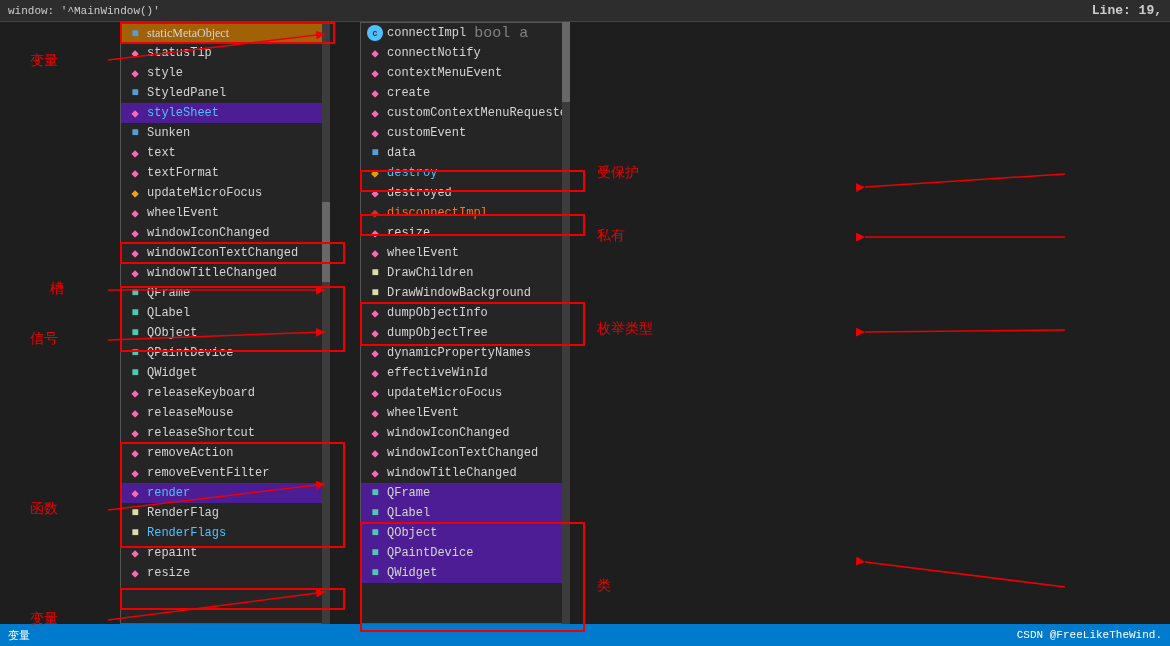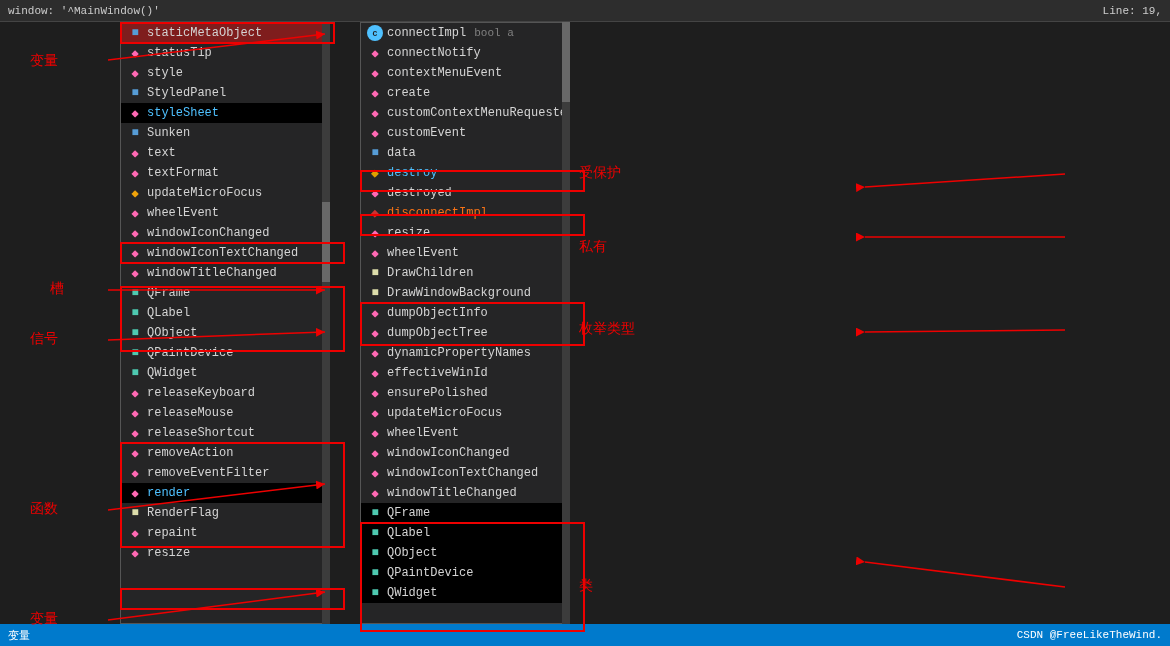--- a/index.html
+++ b/index.html
@@ -25,21 +25,22 @@
       color: #ccc;
       border-bottom: 1px solid #444;
       gap: 39px;
     }
     .top-bar-title {
       flex: 1;
       color: #ccc;
     }
     .top-bar-line {
       color: #ccc;
-      font-size: 11px;
+      font-size: 13px;
+      font-weight: bold;
     }
 
     
     .bottom-bar {
       position: absolute;
       bottom: 0;
       left: 0;
       right: 0;
       height: 22px;
       background: #007acc;
@@ -87,24 +88,25 @@
     .ac-item {
       display: flex;
       align-items: center;
       padding: 1px 6px;
       cursor: pointer;
       white-space: nowrap;
       font-size: 12px;
       height: 20px;
     }
     .ac-item.selected {
-      background: #7f1d1d;
+      background: #a16207;
+      font-family: Liberation Serif, serif;
     }
     .ac-item.highlighted {
-      background: #000000;
+      background: #4c1d95;
     }
 
     .ac-icon {
       width: 16px;
       height: 16px;
       border-radius: 2px;
       margin-right: 4px;
       flex-shrink: 0;
       display: flex;
       align-items: center;
@@ -337,20 +339,24 @@
       </div>
       <div class="ac-item highlighted">
         <span class="ac-icon diamond pink"></span>
         <span class="ac-text" style="color:#4fc1ff;">render</span>
       </div>
       <div class="ac-item">
         <span class="ac-icon square yellow"></span>
         <span class="ac-text">RenderFlag</span>
       </div>
       <div class="ac-item">
+        <span class="ac-icon square yellow"></span>
+        <span class="ac-text" style="color:#4fc1ff;">RenderFlags</span>
+      </div>
+      <div class="ac-item">
         <span class="ac-icon diamond pink"></span>
         <span class="ac-text">repaint</span>
       </div>
       <div class="ac-item">
         <span class="ac-icon diamond pink"></span>
         <span class="ac-text">resize</span>
       </div>
     </div>
 
     <div class="scrollbar-track" style="position:absolute; right:0; top:0; height:602px; width:8px;">
@@ -367,21 +373,21 @@
     <div class="red-box" style="top:192px; left:0px; width:225px; height:22px;"></div>
 
     <div class="red-box" style="top:280px; left:0px; width:225px; height:44px;"></div>
 
     <div class="red-box" style="top:500px; left:0px; width:225px; height:110px;"></div>
 
     <div class="autocomplete-panel" style="height:602px;">
       <div class="ac-item">
         <span class="ac-icon" style="background:#4fc1ff; border-radius:50%; color:#1e1e1e; font-size:8px; font-weight:bold;">C</span>
         <span class="ac-text">connectImpl</span>
-        <span class="ac-text" style="color:#808080; margin-left:8px; font-size:11px;">bool a</span>
+        <span class="ac-text" style="color:#808080; margin-left:8px; font-size:15px;">bool a</span>
       </div>
       <div class="ac-item">
         <span class="ac-icon diamond pink"></span>
         <span class="ac-text">connectNotify</span>
       </div>
       <div class="ac-item">
         <span class="ac-icon diamond pink"></span>
         <span class="ac-text">contextMenuEvent</span>
       </div>
       <div class="ac-item">
@@ -440,24 +446,20 @@
         <span class="ac-icon diamond pink"></span>
         <span class="ac-text">dumpObjectTree</span>
       </div>
       <div class="ac-item">
         <span class="ac-icon diamond pink"></span>
         <span class="ac-text">dynamicPropertyNames</span>
       </div>
       <div class="ac-item">
         <span class="ac-icon diamond pink"></span>
         <span class="ac-text">effectiveWinId</span>
-      </div>
-      <div class="ac-item">
-        <span class="ac-icon diamond pink"></span>
-        <span class="ac-text">ensurePolished</span>
       </div>
       <div class="ac-item">
         <span class="ac-icon diamond pink"></span>
         <span class="ac-text">updateMicroFocus</span>
       </div>
       <div class="ac-item">
         <span class="ac-icon diamond pink"></span>
         <span class="ac-text">wheelEvent</span>
       </div>
       <div class="ac-item">
@@ -493,23 +495,23 @@
         <span class="ac-icon square teal"></span>
         <span class="ac-text">QWidget</span>
       </div>
     </div>
 
     <div class="scrollbar-track" style="position:absolute; right:0; top:0; height:602px; width:8px;">
       <div class="scrollbar-thumb" style="top:0px; height:80px;"></div>
     </div>
   </div>
 
-  <div style="width:130px; position:relative; flex-shrink:0; margin-left:4px;">
+  <div style="width:130px; position:relative; flex-shrink:0; margin-left:22px;">
     <span class="annotation" style="top:142px; left:5px;">受保护</span>
-    <span class="annotation" style="top:216px; left:5px;">私有</span>
+    <span class="annotation" style="top:205px; left:5px;">私有</span>
     <span class="annotation" style="top:298px; left:5px;">枚举类型</span>
     <span class="annotation" style="top:555px; left:5px;">类</span>
   </div>
 
 </div>
 
 <div class="bottom-bar">
   <span>变量</span>
   <span>CSDN @FreeLikeTheWind.</span>
 </div>

